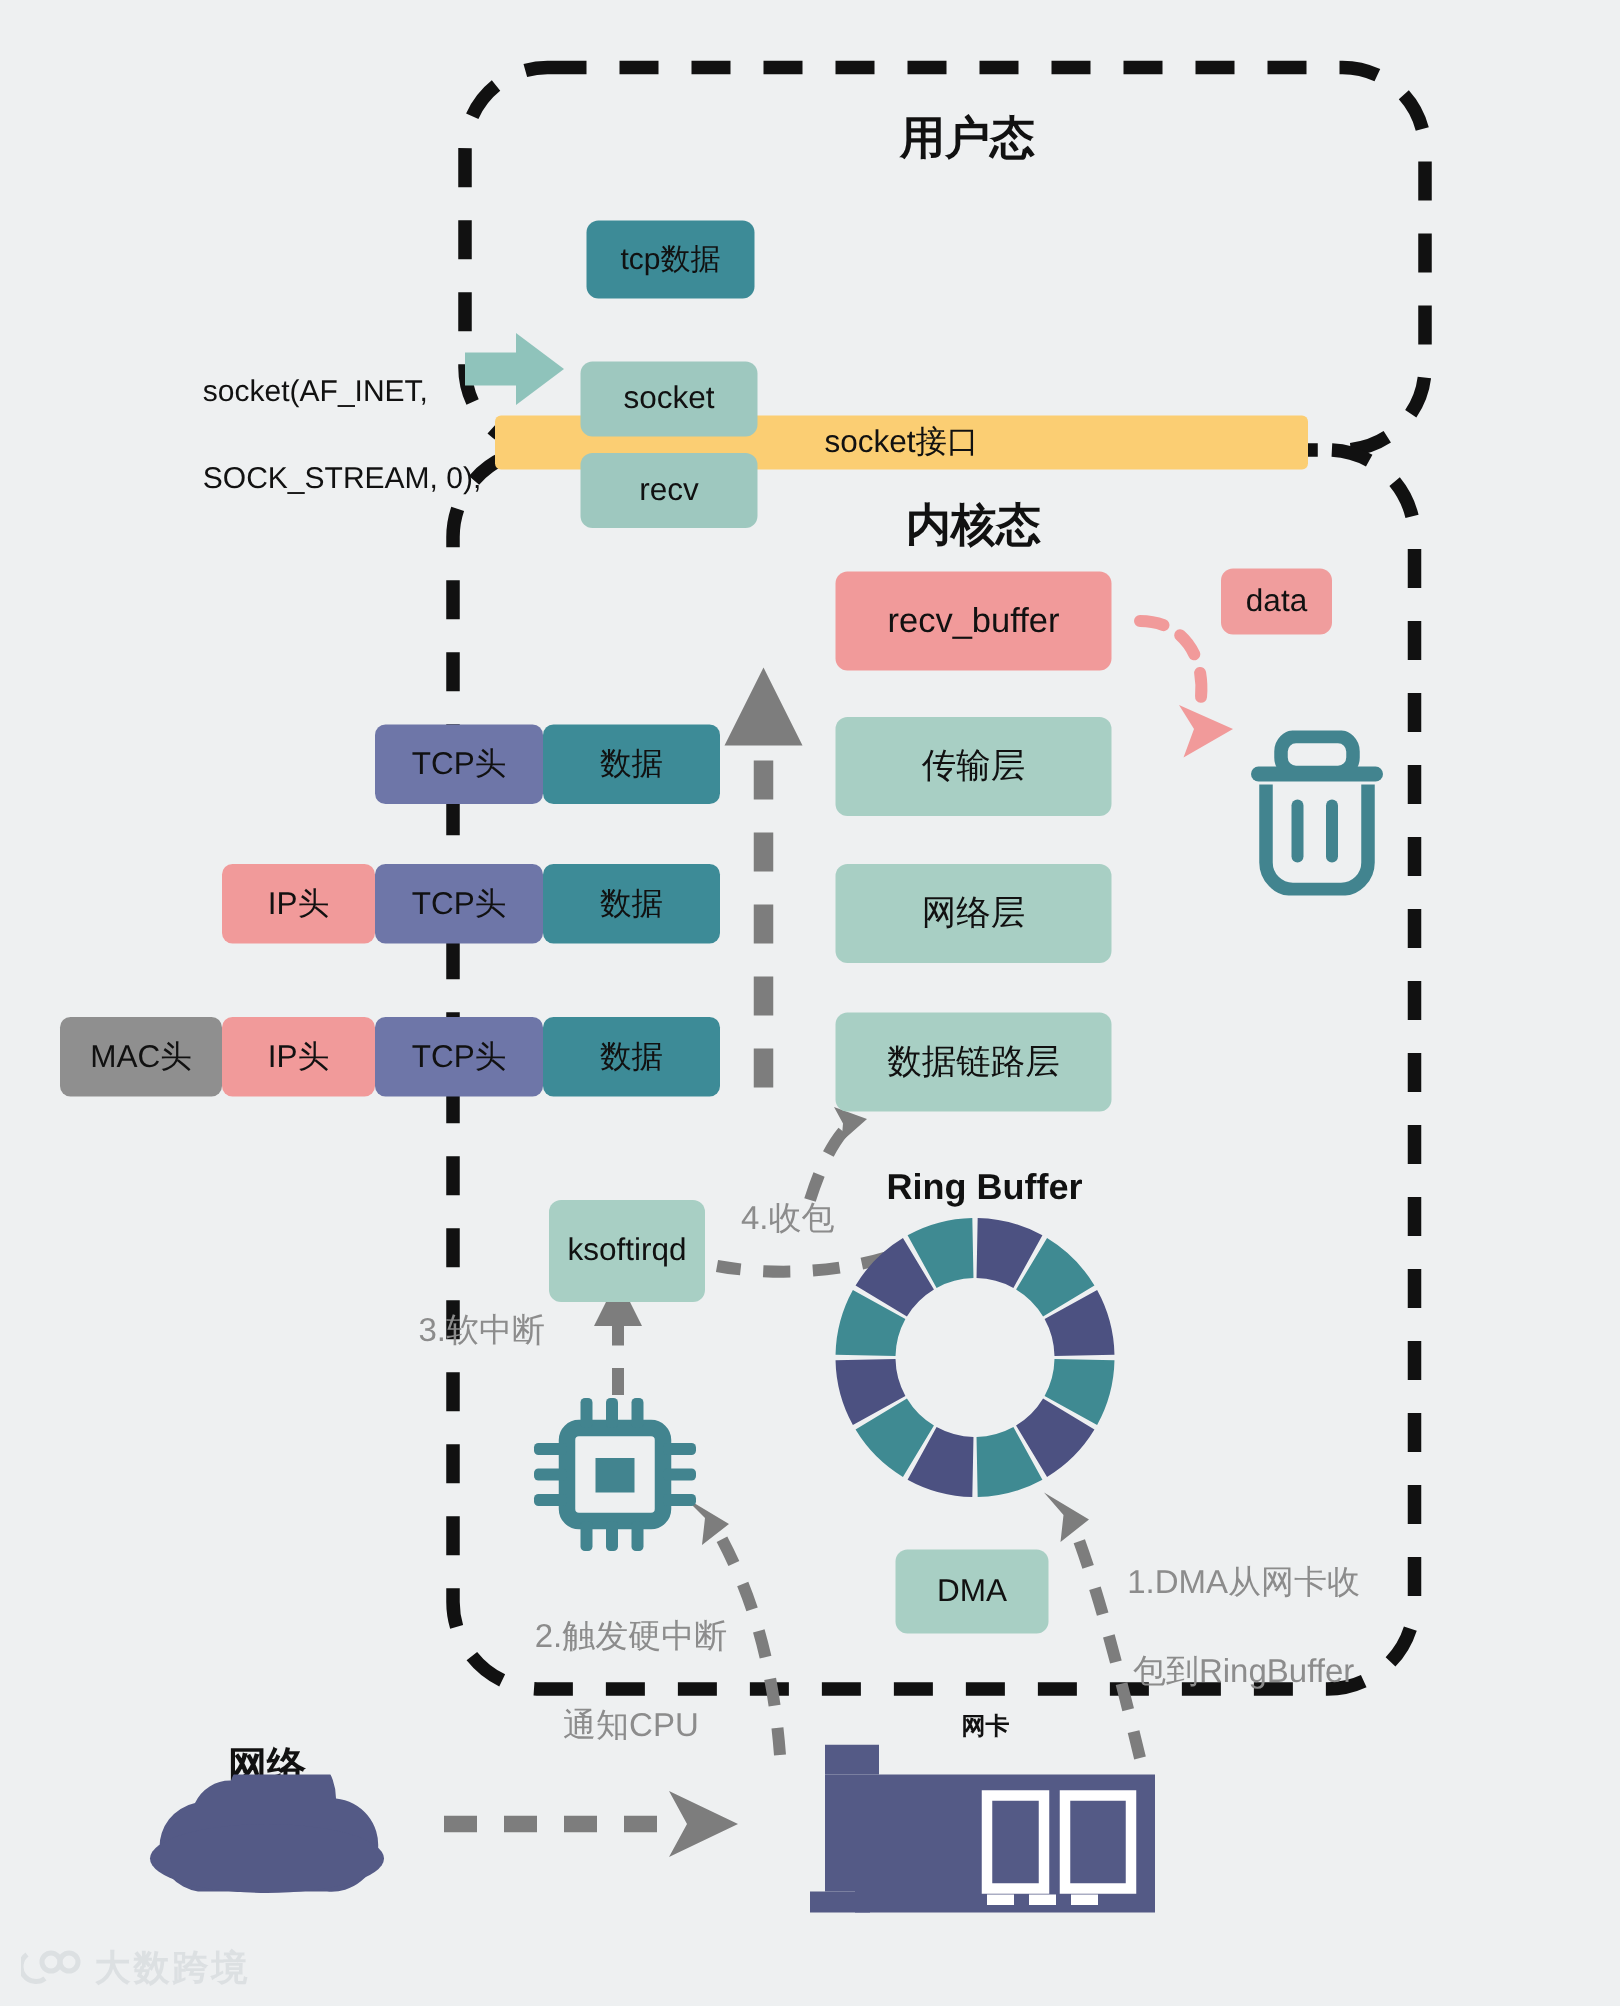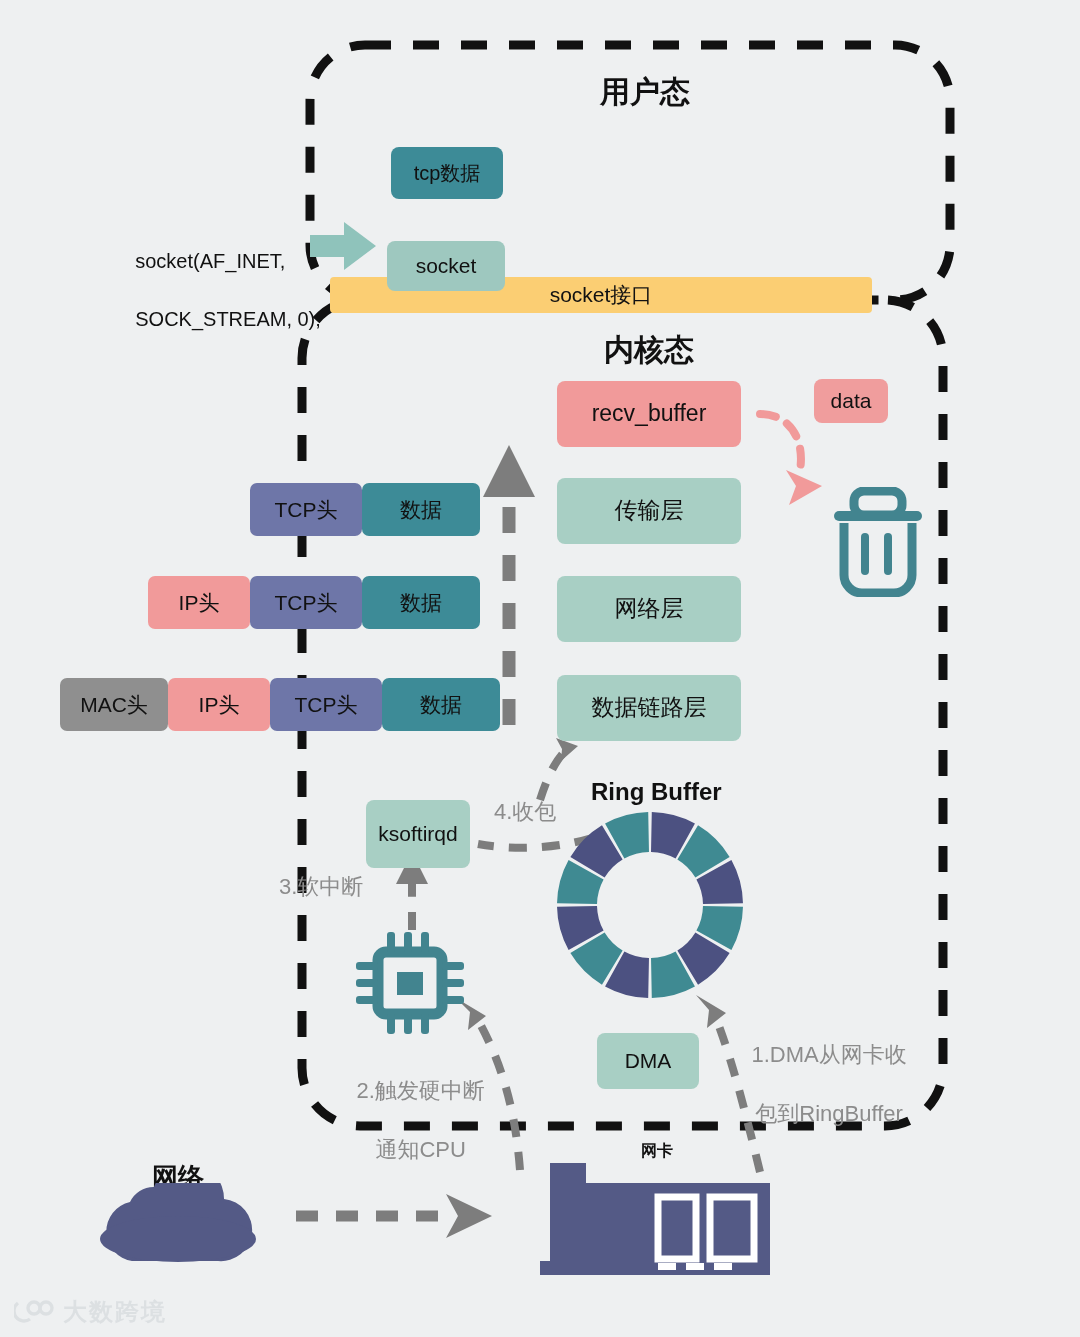--- a/index.html
+++ b/index.html
@@ -108,20 +108,23 @@
     <span>SOCK_STREAM, 0);</span>
   </div>
 
   <div class="box" style="left:330px;top:277px;width:542px;height:36px;background:#fbce73;border-radius:4px;font-size:21px;">
     <span>socket接口</span>
   </div>
 
   <div class="box" style="left:387px;top:241px;width:118px;height:50px;background:#9ec8bf;font-size:21px;">
     <span>socket</span>
   </div>
+  <div class="box" style="left:387px;top:302px;width:118px;height:50px;background:#9ec8bf;font-size:21px;">
+    <span>recv</span>
+  </div>
 
   <div class="box" style="left:557px;top:381px;width:184px;height:66px;background:#f19a9a;font-size:23px;">
     <span>recv_buffer</span>
   </div>
   <div class="box" style="left:814px;top:379px;width:74px;height:44px;background:#f09d9d;font-size:21px;">
     <span>data</span>
   </div>
 
   <div class="box" style="left:557px;top:478px;width:184px;height:66px;background:#a8cfc4;font-size:23px;">
     <span>传输层</span>
@@ -158,21 +161,21 @@
     </div>
     <div class="box" style="position:relative;width:112px;height:53px;background:#6e76a8;border-radius:7px;font-size:21px;">
       <span>TCP头</span>
     </div>
     <div class="box" style="position:relative;width:118px;height:53px;background:#3d8b97;border-radius:7px;font-size:21px;">
       <span>数据</span>
     </div>
   </div>
 
   <div class="abs" style="left:40px;top:678px;display:flex;">
-    <div class="box" style="position:relative;width:108px;height:53px;background:#8f8f8f;border-radius:7px;font-size:21px;margin-left:20px;">
+    <div class="box" style="position:relative;width:108px;height:53px;background:#8f8f8f;border-radius:7px;font-size:21px;">
       <span>MAC头</span>
     </div>
     <div class="box" style="position:relative;width:102px;height:53px;background:#f19a9a;border-radius:7px;font-size:21px;">
       <span>IP头</span>
     </div>
     <div class="box" style="position:relative;width:112px;height:53px;background:#6e76a8;border-radius:7px;font-size:21px;">
       <span>TCP头</span>
     </div>
     <div class="box" style="position:relative;width:118px;height:53px;background:#3d8b97;border-radius:7px;font-size:21px;">
       <span>数据</span>

